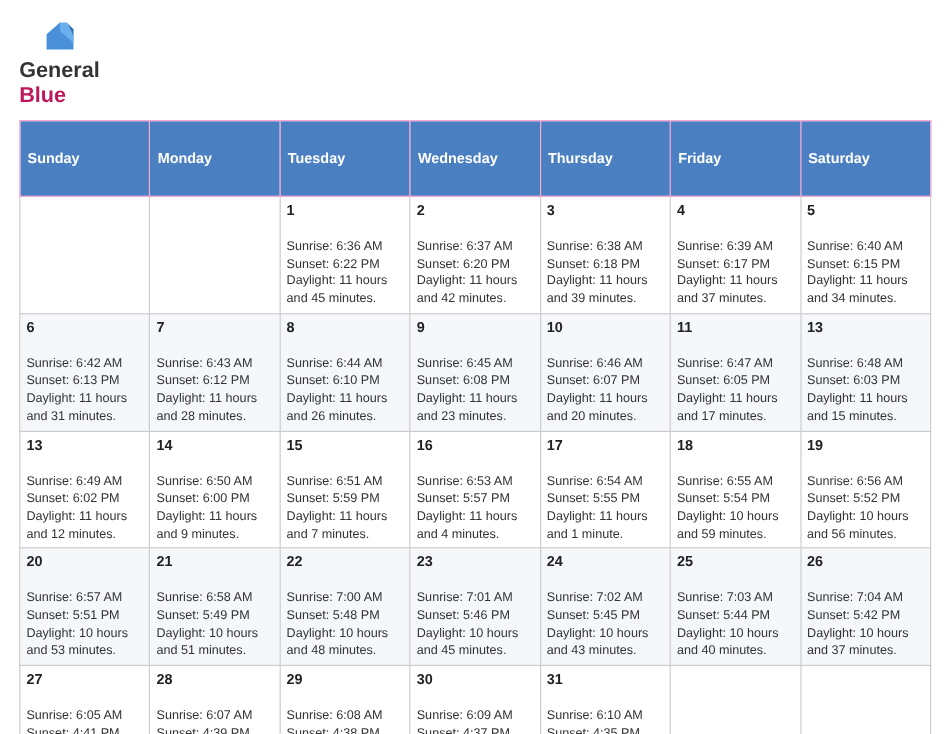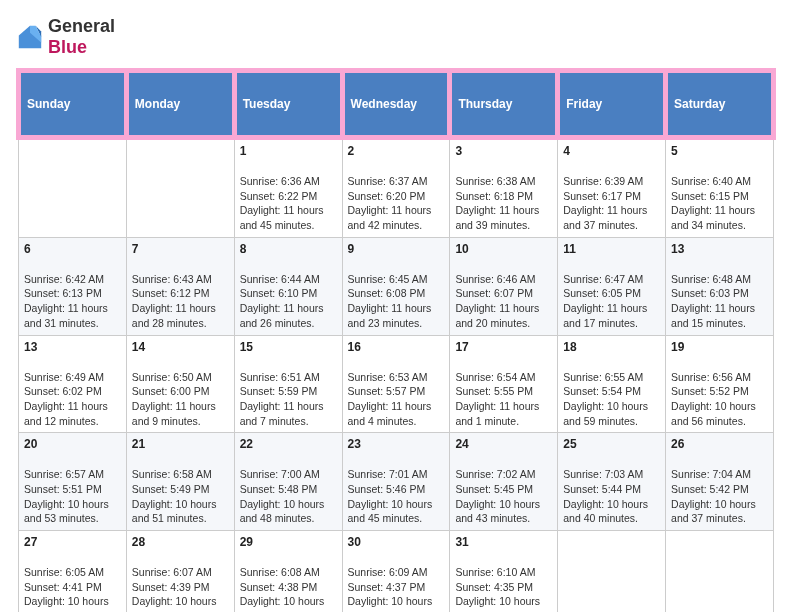--- a/index.html
+++ b/index.html
@@ -13,20 +13,21 @@
     .header {
       display: flex;
       justify-content: space-between;
       align-items: flex-start;
       margin-bottom: 10px;
     }
     .logo {
       display: flex;
       align-items: center;
       gap: 4px;
+      flex-direction: column;
     }
     .logo-text-general {
       font-size: 18px;
       font-weight: bold;
       color: #333;
     }
     .logo-text-blue {
       font-size: 18px;
       font-weight: bold;
       color: #be185d;
@@ -52,21 +53,21 @@
       border-collapse: collapse;
       font-size: 11px;
     }
     .calendar th {
       background-color: #4a7fc1;
       color: #fff;
       text-align: left;
       padding: 24px 6px;
       font-size: 12px;
       font-weight: bold;
-      border: 5px solid #f9a8d4;
+      border: 1px solid #f9a8d4;
     }
     .calendar td {
       vertical-align: top;
       border: 1px solid #ccc;
       padding: 4px 5px;
       width: 108px;
       min-height: 80px;
       background: #fff;
     }
     .calendar tr:nth-child(even) td {

